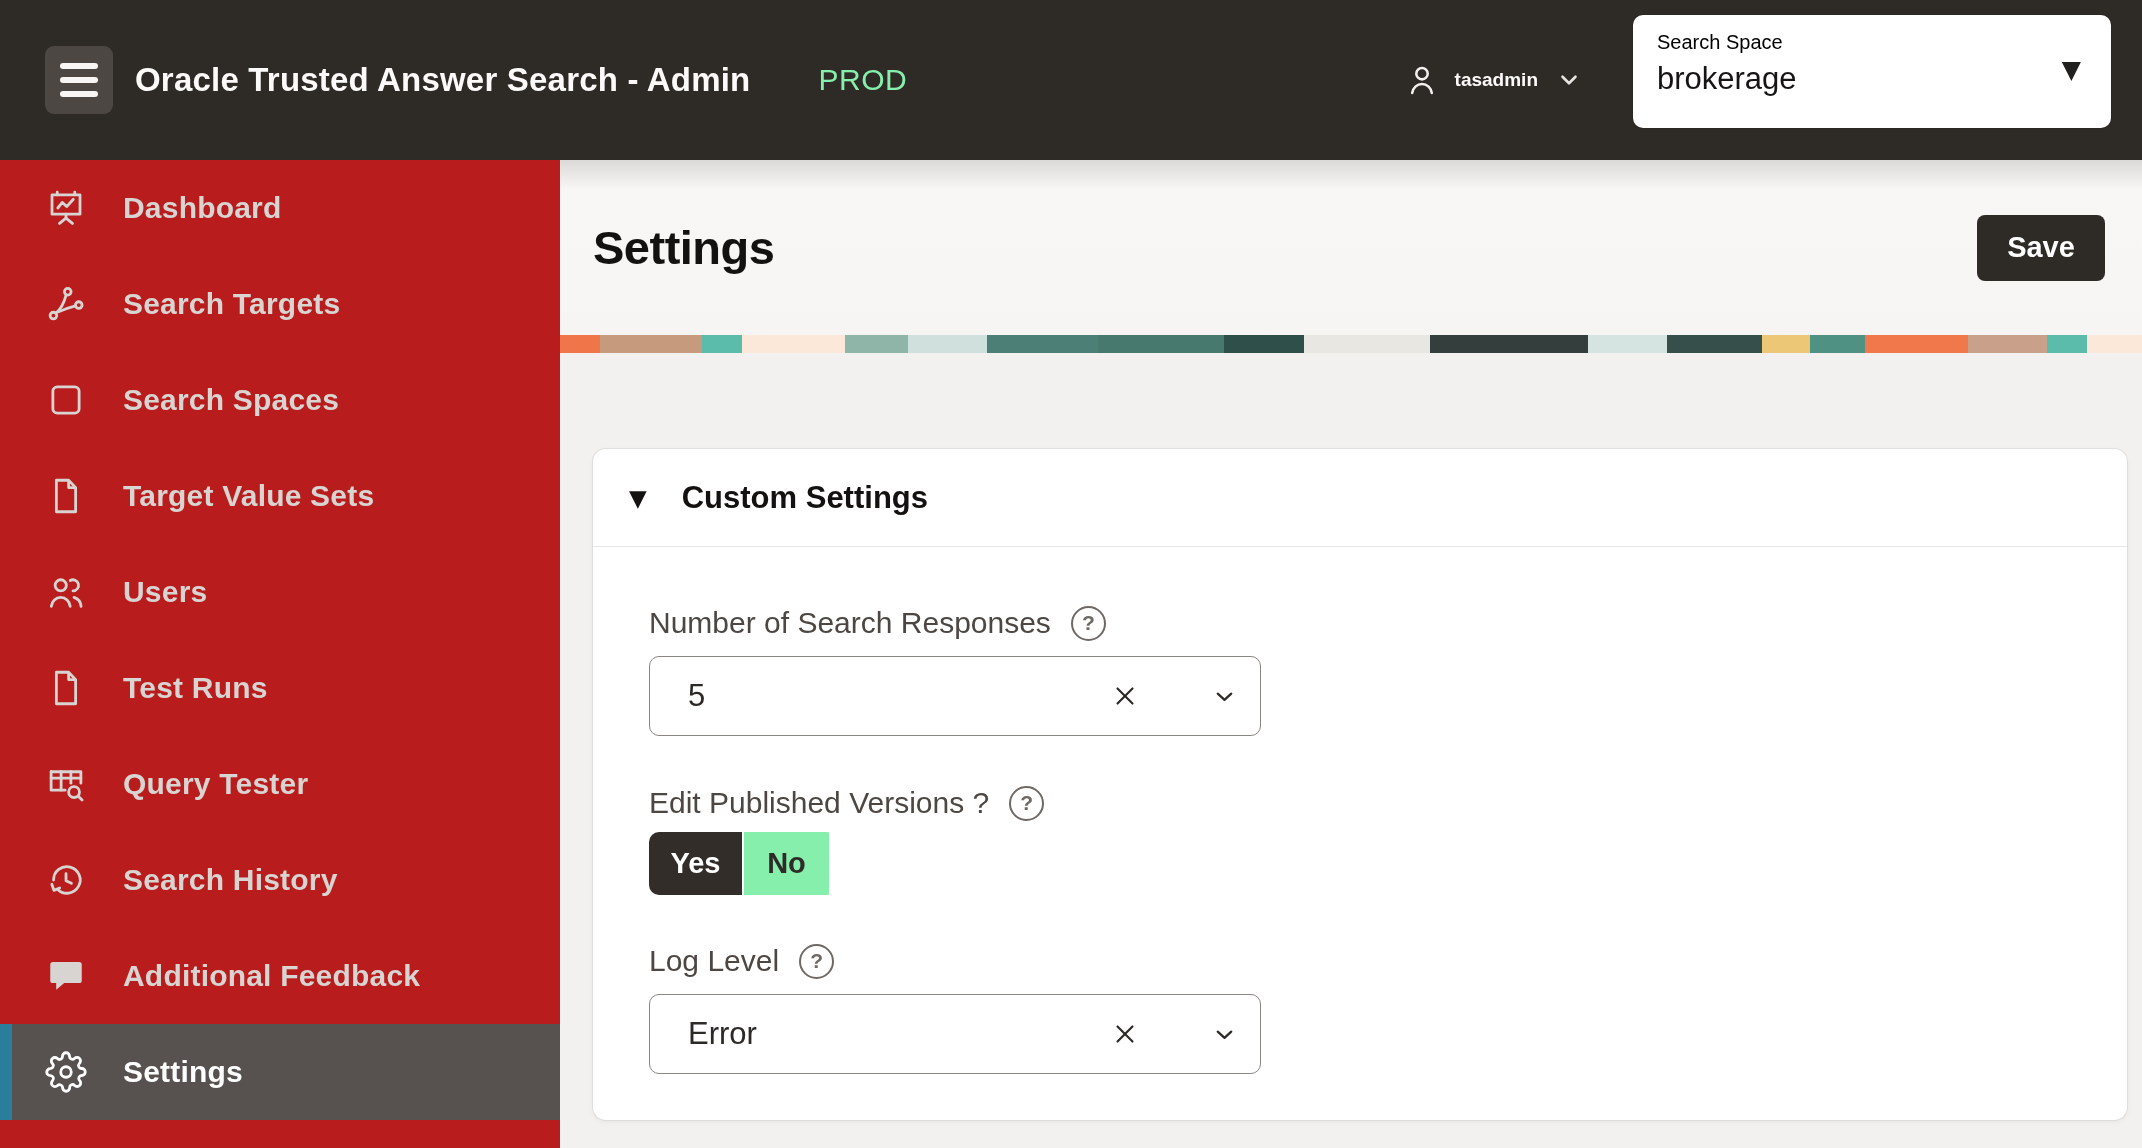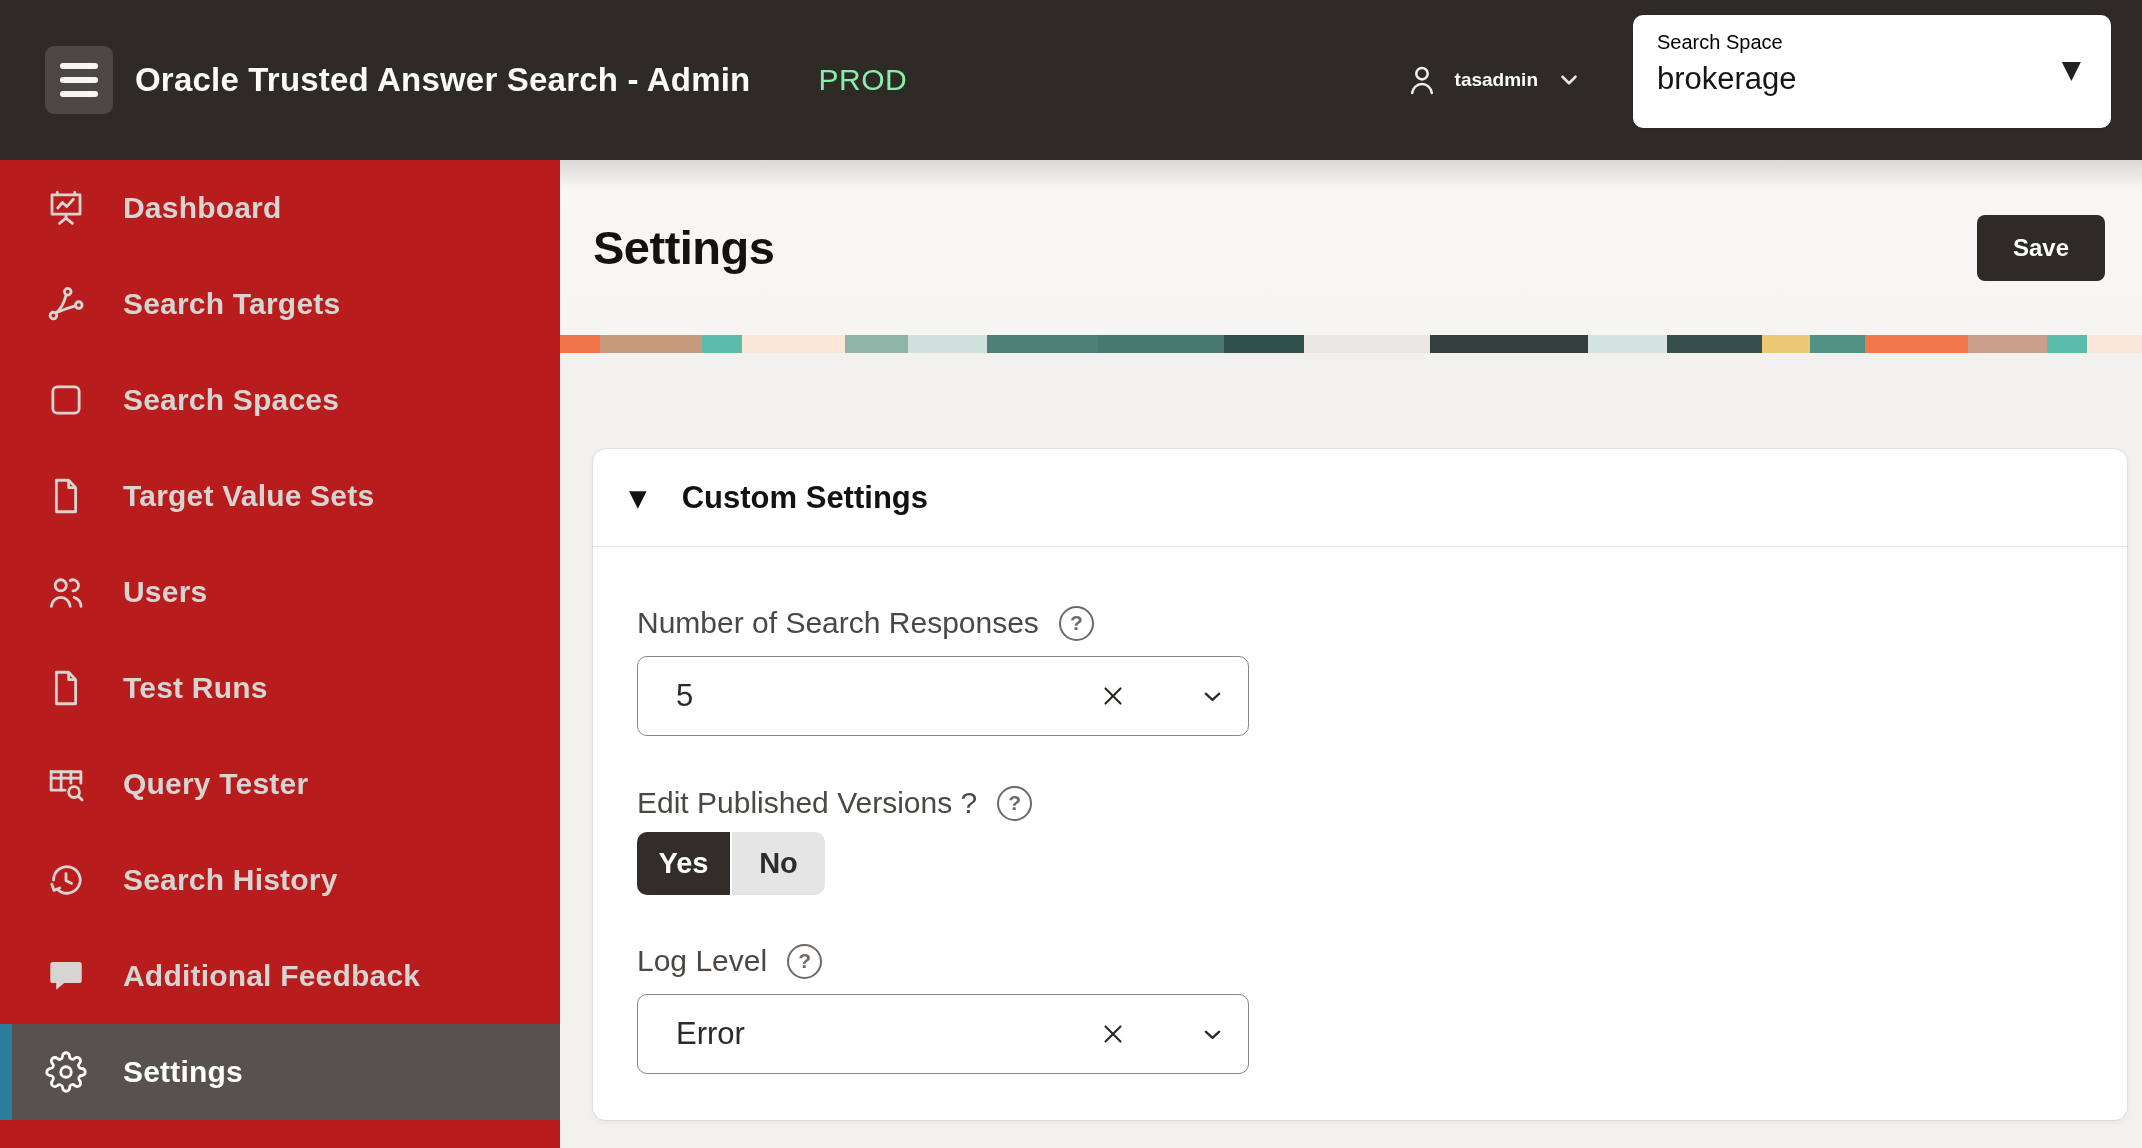--- a/index.html
+++ b/index.html
@@ -73,38 +73,38 @@
   .main { position:absolute; top:160px; left:560px; width:1582px; height:988px; background:#f2f1ef; }
   .hero {
     position:absolute; top:0; left:0; width:100%; height:175px;
     background:linear-gradient(180deg,#dcdad8 0,#f8f7f5 30px,#f6f5f3 100%);
     display:flex; align-items:center; justify-content:space-between;
     padding:0 37px 0 33px;
   }
   .page-title { font-size:47px; font-weight:800; color:#131210; letter-spacing:-.5px; }
   .save-btn {
     width:128px; height:66px; background:#2e2a26; color:#ffffff; border:none;
-    border-radius:8px; font-family:inherit; font-size:24px; font-weight:bold; cursor:pointer;
+    border-radius:8px; font-family:inherit; font-size:29px; font-weight:bold; cursor:pointer;
   }
   .banner-strip { position:absolute; top:175px; left:0; width:100%; height:18px; }
 
   
   .card {
     position:absolute; left:33px; top:289px; width:1534px; height:671px;
     background:#ffffff; border-radius:13px;
     box-shadow:0 0 0 1px rgba(22,21,19,.06), 0 2px 6px rgba(22,21,19,.05);
   }
   .card-header {
     height:98px; display:flex; align-items:center; padding-left:36px; gap:35px;
     border-bottom:1px solid #e9e7e5; cursor:pointer;
   }
   .collapse-caret { font-size:23px; color:#131210; font-family:"DejaVu Sans", sans-serif; }
   .card-title { font-size:31px; font-weight:bold; color:#131210; }
 
-  .card-body { padding:55px 36px 0 44px; }
+  .card-body { padding:55px 36px 0 56px; }
   .field-label-row { display:flex; align-items:center; gap:20px; height:42px; }
   .field-label { font-size:30px; color:#4c4743; }
   .help-icon {
     width:35px; height:35px; border:2.4px solid #6e6965; border-radius:50%;
     display:flex; align-items:center; justify-content:center;
     font-size:21px; font-weight:bold; color:#6e6965; cursor:pointer; flex:0 0 auto;
   }
 
   .combobox {
     margin-top:12px; width:612px; height:80px;
@@ -120,21 +120,21 @@
 
   .spacer-1 { height:46px; }
   .spacer-2 { height:45px; }
 
   .toggle-group { margin-top:8px; display:flex; width:188px; height:63px; border-radius:10px; overflow:hidden; }
   .toggle-btn {
     border:none; font-family:inherit; font-size:29px; font-weight:bold; cursor:pointer;
     display:flex; align-items:center; justify-content:center;
   }
   .toggle-btn.on { width:95px; background:#322d29; color:#ffffff; border-right:2px solid #ffffff; }
-  .toggle-btn.off { width:93px; background:#e5e5e5; color:#2f2b28; }
+  .toggle-btn.off { width:85px; background:#86efac; color:#2f2b28; }
 </style>
 </head>
 <body>
 
 <header class="app-header">
   <div class="hamburger-btn">
     <span class="bar"></span>
     <span class="bar"></span>
     <span class="bar"></span>
   </div>

